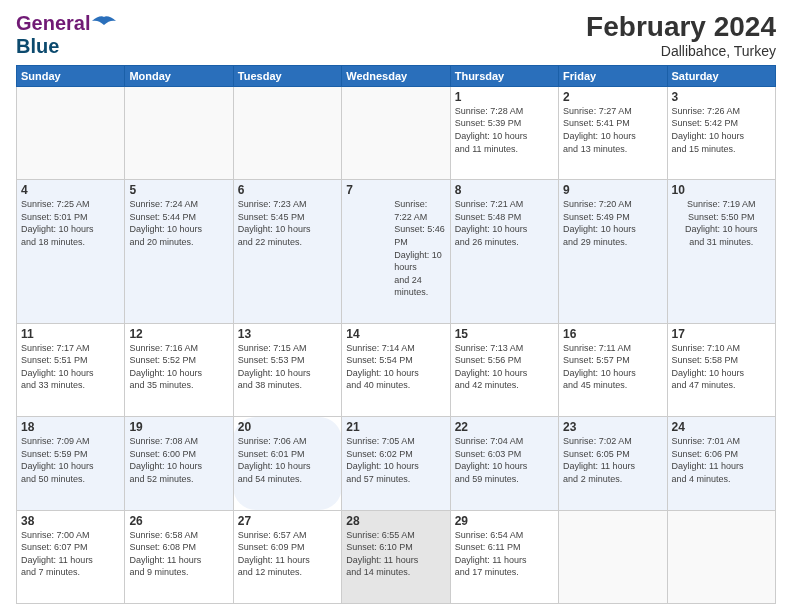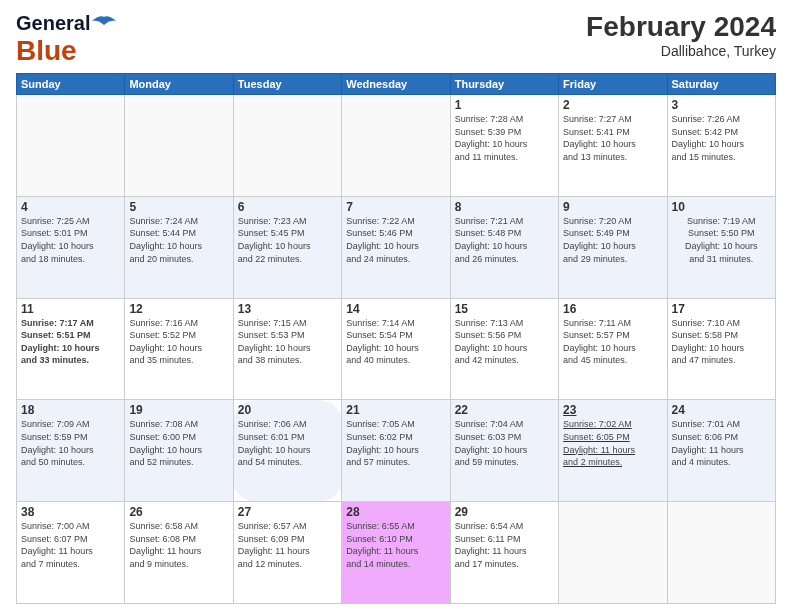--- a/index.html
+++ b/index.html
@@ -93,27 +93,27 @@
       background-color: #2a6fbb !important;
     }
   </style>
 </head>
 <body>
 
 <div class="page">
   <div class="header">
     <div class="logo">
       <div class="logo-row">
-        <span style="font-size:20px; font-weight:bold; color:#0f172a;">General</span>
+        <span style="font-size:20px; font-weight:bold; color:#701a75;">General</span>
         <svg width="28" height="18" viewBox="0 0 28 18">
           <path d="M14 2 C16 0, 22 2, 26 6 C22 5, 18 6, 14 10 C10 6, 6 5, 2 6 C6 2, 12 0, 14 2Z" fill="#2a6fbb"></path>
         </svg>
       </div>
       <div>
-        <span style="font-size:28px; font-weight:bold; color:#c2410c;">Blue</span>
+        <span style="font-size:20px; font-weight:bold; color:#0c4a6e;">Blue</span>
       </div>
     </div>
     <div class="title-block">
       <div class="month-year">February 2024</div>
       <div class="location">Dallibahce, Turkey</div>
     </div>
   </div>
 
   <table class="calendar">
     <thead>
@@ -172,21 +172,21 @@
           </td>
           <td style="background-color: rgb(238, 243, 251);">
             <span class="day-num">6</span>
             <div class="day-info" style="white-space: pre-line;">Sunrise: 7:23 AM
 Sunset: 5:45 PM
 Daylight: 10 hours
 and 22 minutes.</div>
           </td>
           <td style="background-color: rgb(238, 243, 251);">
             <span class="day-num">7</span>
-            <div class="day-info" style="white-space: pre-line;">Sunrise: 7:22 AM
+            <div class="day-info" style="white-space: pre-line; margin-left: 48px;">Sunrise: 7:22 AM
 Sunset: 5:46 PM
 Daylight: 10 hours
 and 24 minutes.</div>
           </td>
           <td style="background-color: rgb(238, 243, 251);">
             <span class="day-num">8</span>
             <div class="day-info" style="white-space: pre-line;">Sunrise: 7:21 AM
 Sunset: 5:48 PM
 Daylight: 10 hours
 and 26 minutes.</div>
@@ -202,21 +202,21 @@
             <span class="day-num">10</span>
             <div class="day-info" style="white-space: pre-line; text-align: center;">Sunrise: 7:19 AM
 Sunset: 5:50 PM
 Daylight: 10 hours
 and 31 minutes.</div>
           </td>
         </tr>
         <tr>
           <td style="background-color: rgb(255, 255, 255);">
             <span class="day-num">11</span>
-            <div class="day-info" style="white-space: pre-line; font-weight: bold;">Sunrise: 7:17 AM
+            <div class="day-info" style="white-space: pre-line;">Sunrise: 7:17 AM
 Sunset: 5:51 PM
 Daylight: 10 hours
 and 33 minutes.</div>
           </td>
           <td style="background-color: rgb(255, 255, 255);">
             <span class="day-num">12</span>
             <div class="day-info" style="white-space: pre-line;">Sunrise: 7:16 AM
 Sunset: 5:52 PM
 Daylight: 10 hours
 and 35 minutes.</div>
@@ -286,21 +286,21 @@
 Daylight: 10 hours
 and 57 minutes.</div>
           </td>
           <td style="background-color: rgb(238, 243, 251);">
             <span class="day-num">22</span>
             <div class="day-info" style="white-space: pre-line;">Sunrise: 7:04 AM
 Sunset: 6:03 PM
 Daylight: 10 hours
 and 59 minutes.</div>
           </td>
-          <td style="background-color: rgb(238, 243, 251); text-decoration: underline;">
+          <td style="background-color: rgb(238, 243, 251);">
             <span class="day-num">23</span>
             <div class="day-info" style="white-space: pre-line;">Sunrise: 7:02 AM
 Sunset: 6:05 PM
 Daylight: 11 hours
 and 2 minutes.</div>
           </td>
           <td style="background-color: rgb(238, 243, 251);">
             <span class="day-num">24</span>
             <div class="day-info" style="white-space: pre-line;">Sunrise: 7:01 AM
 Sunset: 6:06 PM
@@ -323,21 +323,21 @@
 Daylight: 11 hours
 and 9 minutes.</div>
           </td>
           <td style="background-color: rgb(255, 255, 255);">
             <span class="day-num">27</span>
             <div class="day-info" style="white-space: pre-line;">Sunrise: 6:57 AM
 Sunset: 6:09 PM
 Daylight: 11 hours
 and 12 minutes.</div>
           </td>
-          <td style="background-color: #f0abfc;">
+          <td style="background-color: #e5e5e5;">
             <span class="day-num">28</span>
             <div class="day-info" style="white-space: pre-line;">Sunrise: 6:55 AM
 Sunset: 6:10 PM
 Daylight: 11 hours
 and 14 minutes.</div>
           </td>
           <td style="background-color: rgb(255, 255, 255);">
             <span class="day-num">29</span>
             <div class="day-info" style="white-space: pre-line;">Sunrise: 6:54 AM
 Sunset: 6:11 PM

